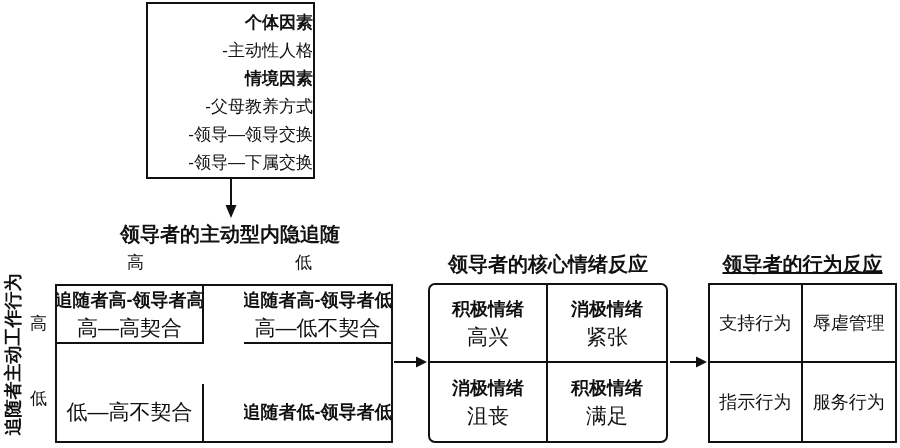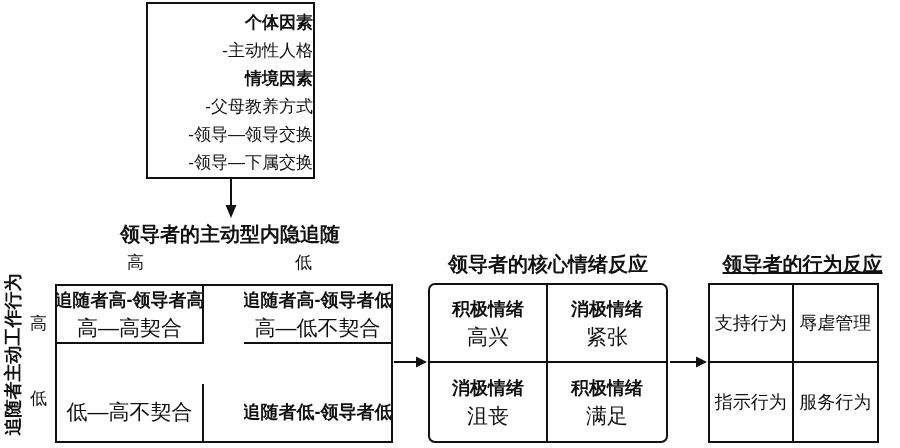--- a/index.html
+++ b/index.html
@@ -36,21 +36,21 @@
     transform-origin:0 0; transform:rotate(-90deg); white-space:nowrap;
   }
   
   .matrix {
     position:absolute; border:2px solid #111111; box-sizing:border-box;
     display:grid; grid-template-columns:1fr 1fr; grid-template-rows:1fr 1fr;
     background:#ffffff;
   }
   .m-fit      { left:55px;  top:284px; width:338px; height:159px;gap:40px; }
   .m-emotion  { left:428px; top:283px; width:240px; height:160px;border-radius:7px; }
-  .m-behavior { left:708px; top:283px; width:171px; height:160px; }
+  .m-behavior { left:708px; top:283px; width:189px; height:160px; }
   .cell {
     display:flex; flex-direction:column; justify-content:center;
     align-items:center; gap:4px; box-sizing:border-box; overflow:hidden;
   }
   .cell.br { border-right:2px solid #111111; }
   .cell.bb { border-bottom:2px solid #111111; }
   .cell .l1 { font-size:18px; font-weight:bold; line-height:24px; white-space:nowrap; }
   .cell .l2 { font-size:21px; line-height:24px; white-space:nowrap; }
   .cell .single { font-size:18px; line-height:24px; white-space:nowrap; }
   svg { display:block; }

